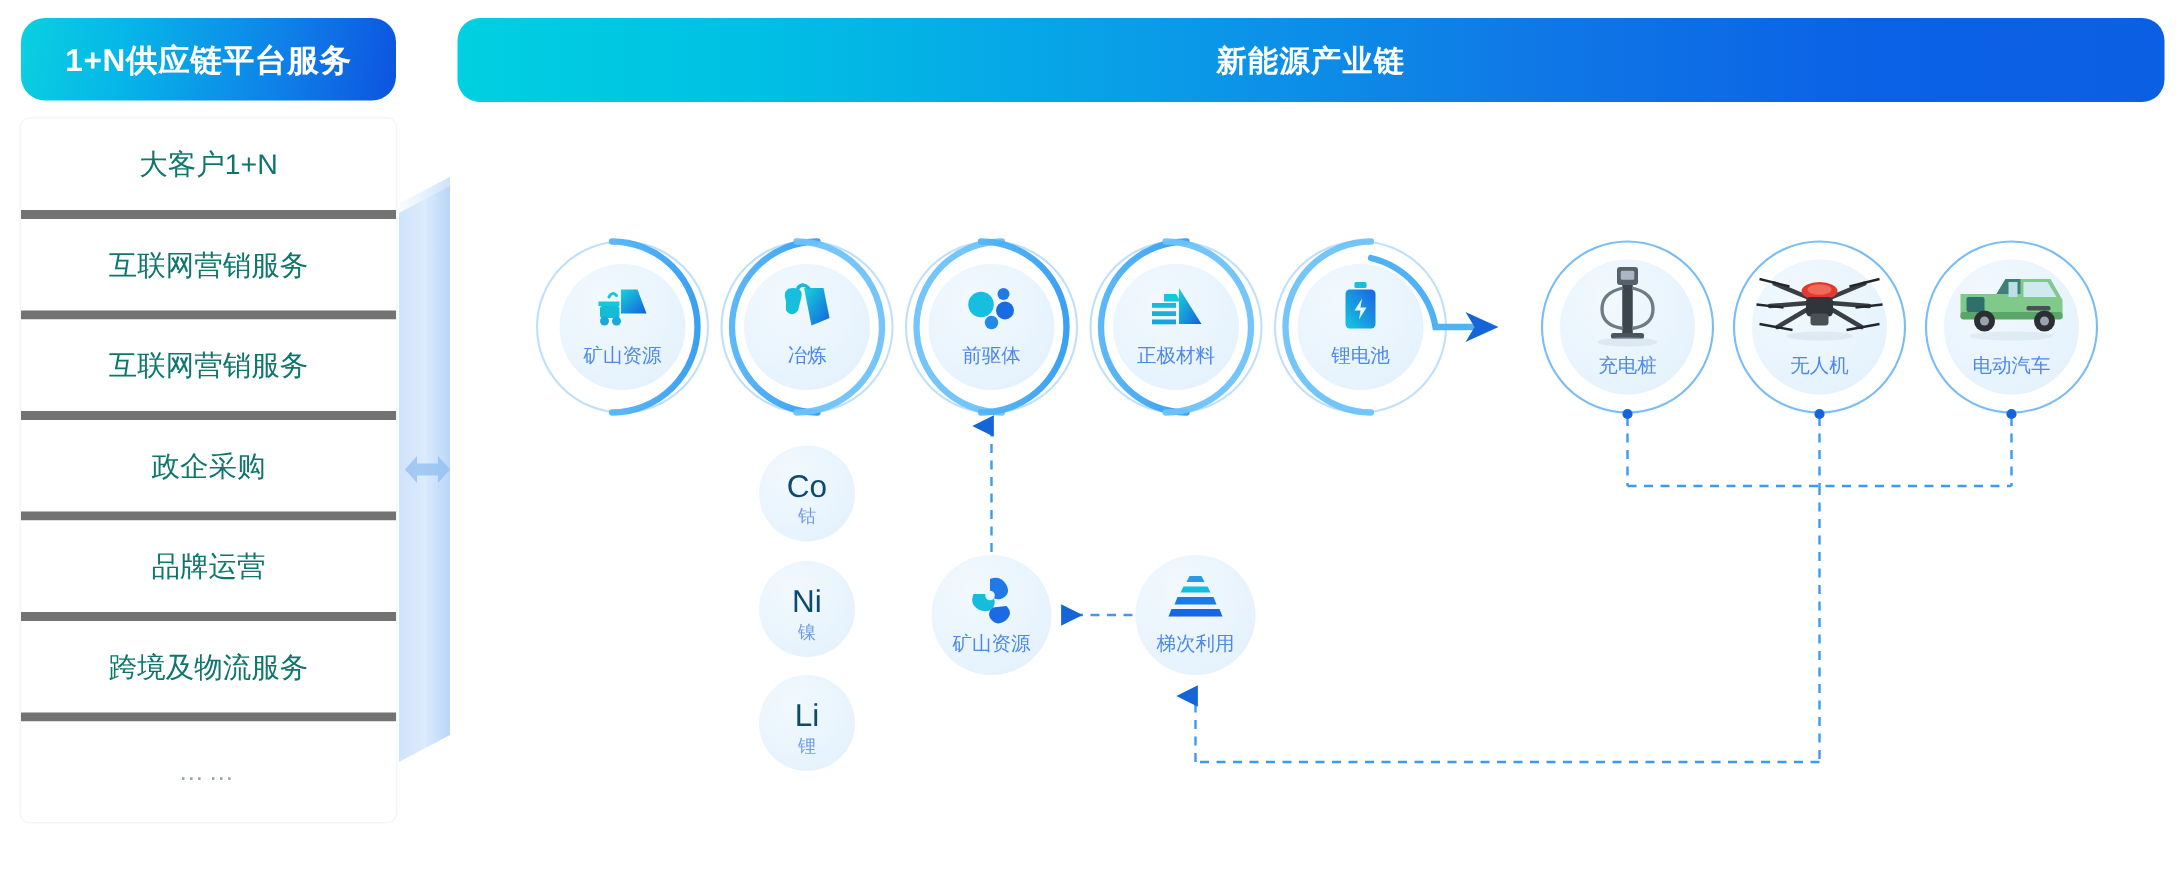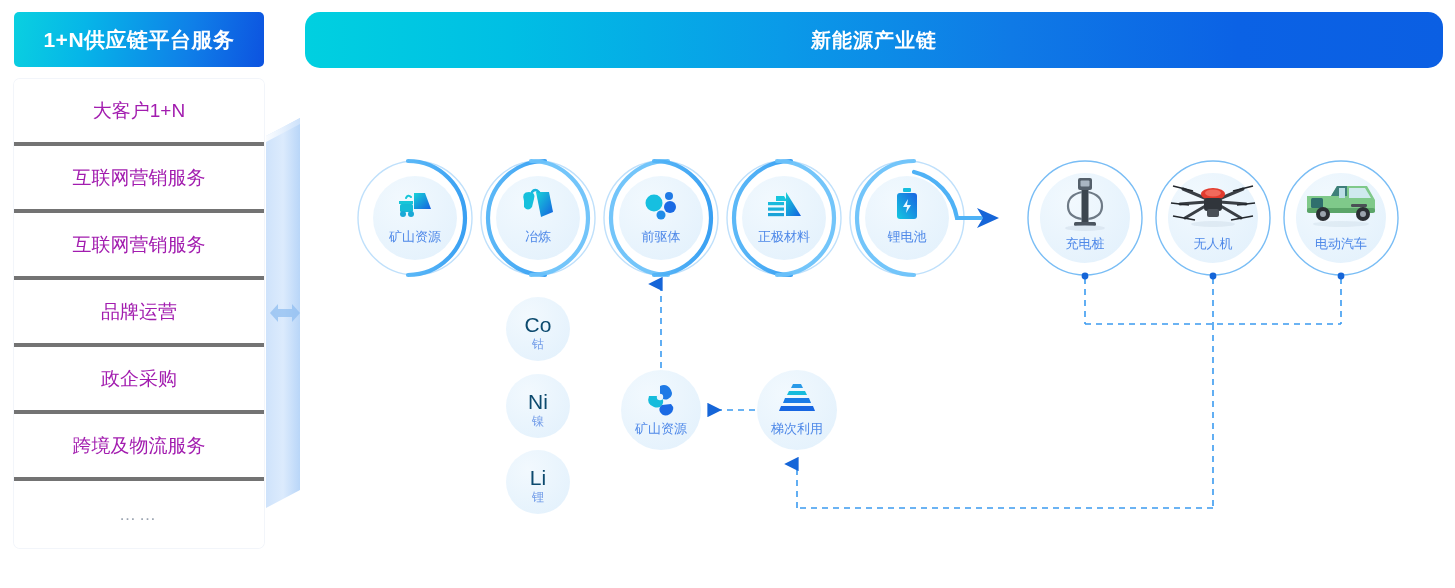--- a/index.html
+++ b/index.html
@@ -11,41 +11,41 @@
     position: relative;
   }
 
   
   #sidebar {
     position: absolute; left: 14px; top: 12px;
     width: 250px; height: 564px;
   }
   #sidebar-title {
     height: 55px; width: 250px;
-    border-radius: 5px;
+    border-radius: 16px;
     background: linear-gradient(100deg, #0ad0e0 0%, #06b6e8 28%, #0f7fe8 70%, #0d53e0 100%);
     color: #fff;
     font-size: 21px; font-weight: bold;
     display: flex; align-items: center; justify-content: center;
     letter-spacing: 0.5px;
   }
   #sidebar-list {
     margin-top: 12px;
     width: 250px;
     border-radius: 6px;
     overflow: hidden;
     background: #fff;
     box-shadow: 0 0 0 1px #f2f5fa;
   }
   .sb-item {
     height: 67px;
     display: flex; align-items: center; justify-content: center;
-    font-size: 19px; color: #a21caf;
+    font-size: 19px; color: #0f766e;
     background: #ffffff;
-    border-bottom: 4px solid #737373;
+    border-bottom: 6px solid #737373;
     cursor: pointer;
   }
   .sb-item:last-child { border-bottom: none; }
   .sb-item.dots { color: #9aa3b0; letter-spacing: 3px; font-size: 17px; }
 
   
   #divider {
     position: absolute; left: 262px; top: 118px;
     width: 46px; height: 390px;
   }
@@ -93,24 +93,24 @@
     <div class="sb-item">
         <span>大客户1+N</span>
       </div>
     <div class="sb-item">
         <span>互联网营销服务</span>
       </div>
     <div class="sb-item">
         <span>互联网营销服务</span>
       </div>
     <div class="sb-item">
+        <span>政企采购</span>
+      </div>
+    <div class="sb-item">
         <span>品牌运营</span>
-      </div>
-    <div class="sb-item">
-        <span>政企采购</span>
       </div>
     <div class="sb-item">
         <span>跨境及物流服务</span>
       </div>
     <div class="sb-item dots">
         <span>……</span>
       </div>
   </div>
 </div>
 

